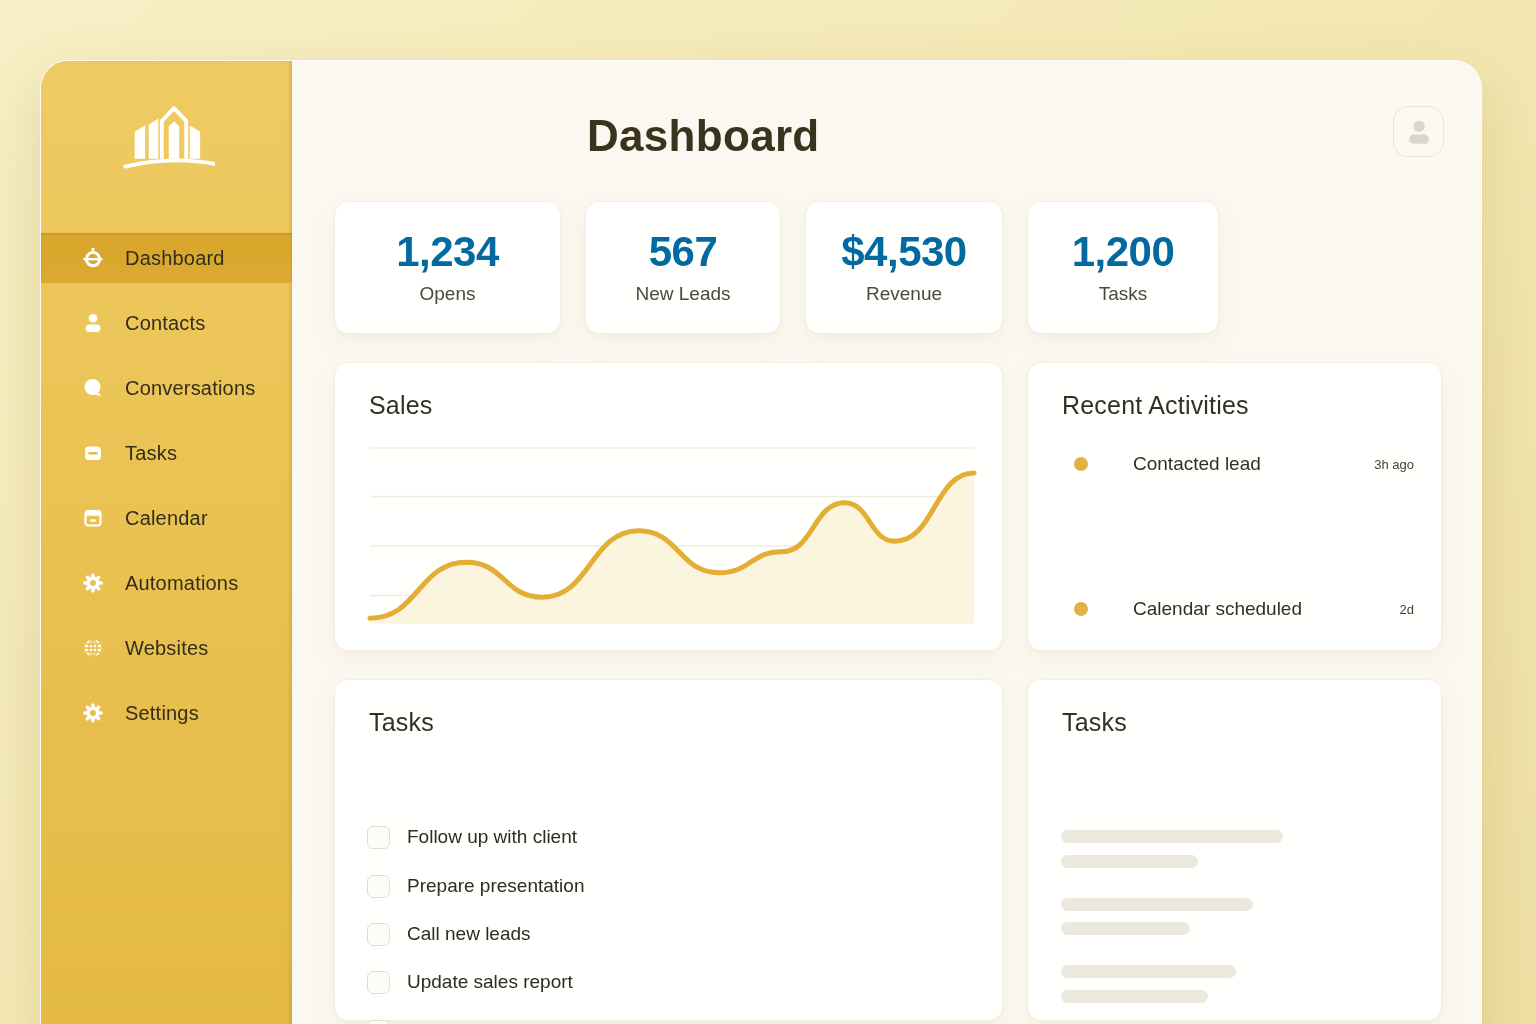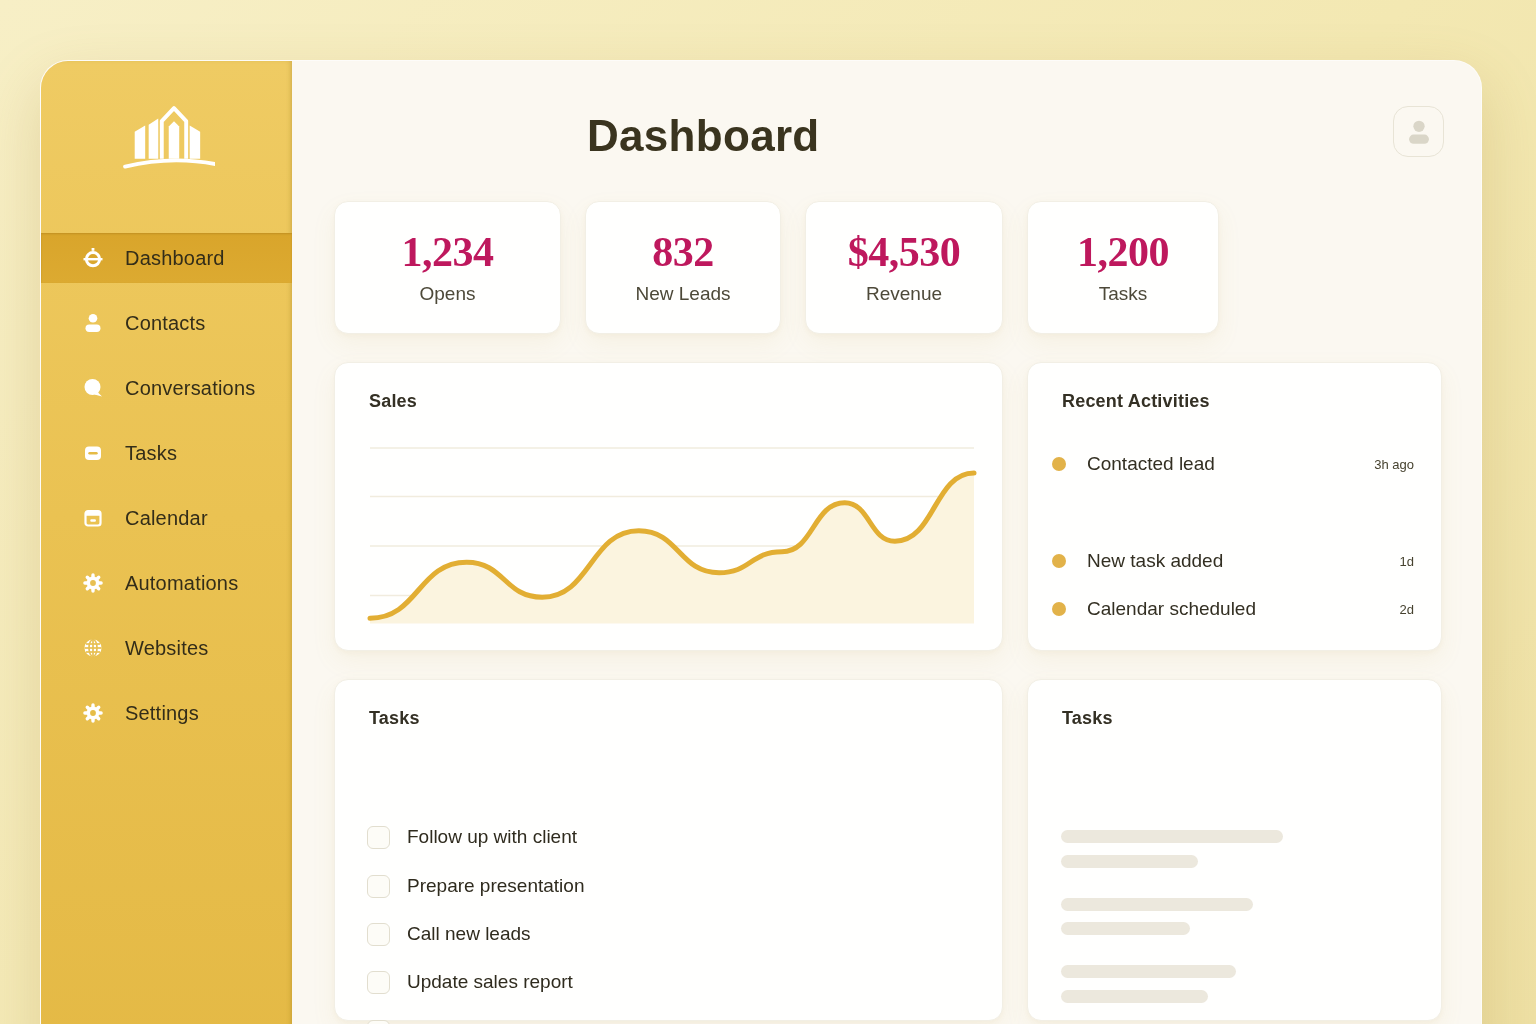--- a/index.html
+++ b/index.html
@@ -48,37 +48,37 @@
     position:absolute; background:#FFFFFE; border:1px solid #F2EFE5;
     border-radius:14px;
     box-shadow:0 10px 24px rgba(185,160,80,.08),0 2px 5px rgba(185,160,80,.06);
   }
   
   .stat-1 { left:42px;  top:140px; width:227px; height:133px; }
   .stat-2 { left:293px; top:140px; width:196px; height:133px; }
   .stat-3 { left:513px; top:140px; width:198px; height:133px; }
   .stat-4 { left:735px; top:140px; width:192px; height:133px; }
   .stat-card { display:flex; flex-direction:column; align-items:center; justify-content:center; gap:10px; }
-  .stat-value { font-size:42px; font-weight:700; color:#be185d; line-height:1; letter-spacing:-.5px;font-family:Liberation Serif, serif; }
+  .stat-value { font-size:42px; font-weight:700; color:#0369a1; line-height:1; letter-spacing:-.5px; }
   .stat-label { font-size:19px; color:#4D4939; }
   
   .sales-card    { left:42px;  top:301px; width:669px; height:289px; }
   .recent-card   { left:735px; top:301px; width:415px; height:289px; }
   .tasks-card    { left:42px;  top:618px; width:669px; height:342px; }
   .skeleton-card { left:735px; top:618px; width:415px; height:342px; }
   .card-title {
-    position:absolute; left:34px; top:28px; font-size:18px; font-weight:700;
+    position:absolute; left:34px; top:28px; font-size:25px; font-weight:400;
     color:#343024; letter-spacing:.2px;
   }
   .chart-wrap { position:absolute; left:35px; top:84px; width:604px; height:177px; }
   .chart-wrap svg { overflow:visible; }
   
   .activity-row {
-    position:absolute; left:24px; right:27px; height:28px;
-    display:flex; align-items:center;
+    position:absolute; left:46px; right:27px; height:28px;
+    display:flex; align-items:center;gap:24px;
   }
   .act-1{top:87px} .act-2{top:135px} .act-3{top:184px} .act-4{top:232px}
   .bullet { width:14px; height:14px; border-radius:50%; background:#E2B249; margin-right:21px; flex:0 0 14px; }
   .act-label { font-size:19px; color:#332F22; flex:1; }
   .act-time  { font-size:13px; color:#46422F; }
   
   .task-row {
     position:absolute; left:32px; height:28px; display:flex; cursor:pointer;
   }
   .task-1{top:146px} .task-2{top:195px} .task-3{top:243px} .task-4{top:291px} .task-5{top:340px}
@@ -220,21 +220,21 @@
         <circle cx="12" cy="8" r="4"></circle>
         <rect x="5" y="13.8" width="14" height="6.5" rx="3.2"></rect>
       </svg>
     </button>
 
     <section class="card stat-card stat-1">
       <div class="stat-value">1,234</div>
       <div class="stat-label">Opens</div>
     </section>
     <section class="card stat-card stat-2">
-      <div class="stat-value">832</div>
+      <div class="stat-value">567</div>
       <div class="stat-label">New Leads</div>
     </section>
     <section class="card stat-card stat-3">
       <div class="stat-value">$4,530</div>
       <div class="stat-label">Revenue</div>
     </section>
     <section class="card stat-card stat-4">
       <div class="stat-value">1,200</div>
       <div class="stat-label">Tasks</div>
     </section>
@@ -255,25 +255,20 @@
       </div>
     </section>
 
     <section class="card recent-card">
       <h2 class="card-title">Recent Activities</h2>
       <div class="activity-row act-1">
         <span class="bullet"></span>
         <span class="act-label">Contacted lead</span>
         <span class="act-time">3h ago</span>
       </div>
-      <div class="activity-row act-3">
-        <span class="bullet"></span>
-        <span class="act-label">New task added</span>
-        <span class="act-time">1d</span>
-      </div>
       <div class="activity-row act-4">
         <span class="bullet"></span>
         <span class="act-label">Calendar scheduled</span>
         <span class="act-time">2d</span>
       </div>
     </section>
 
     <section class="card tasks-card">
       <h2 class="card-title">Tasks</h2>
       <div class="task-row task-1">

